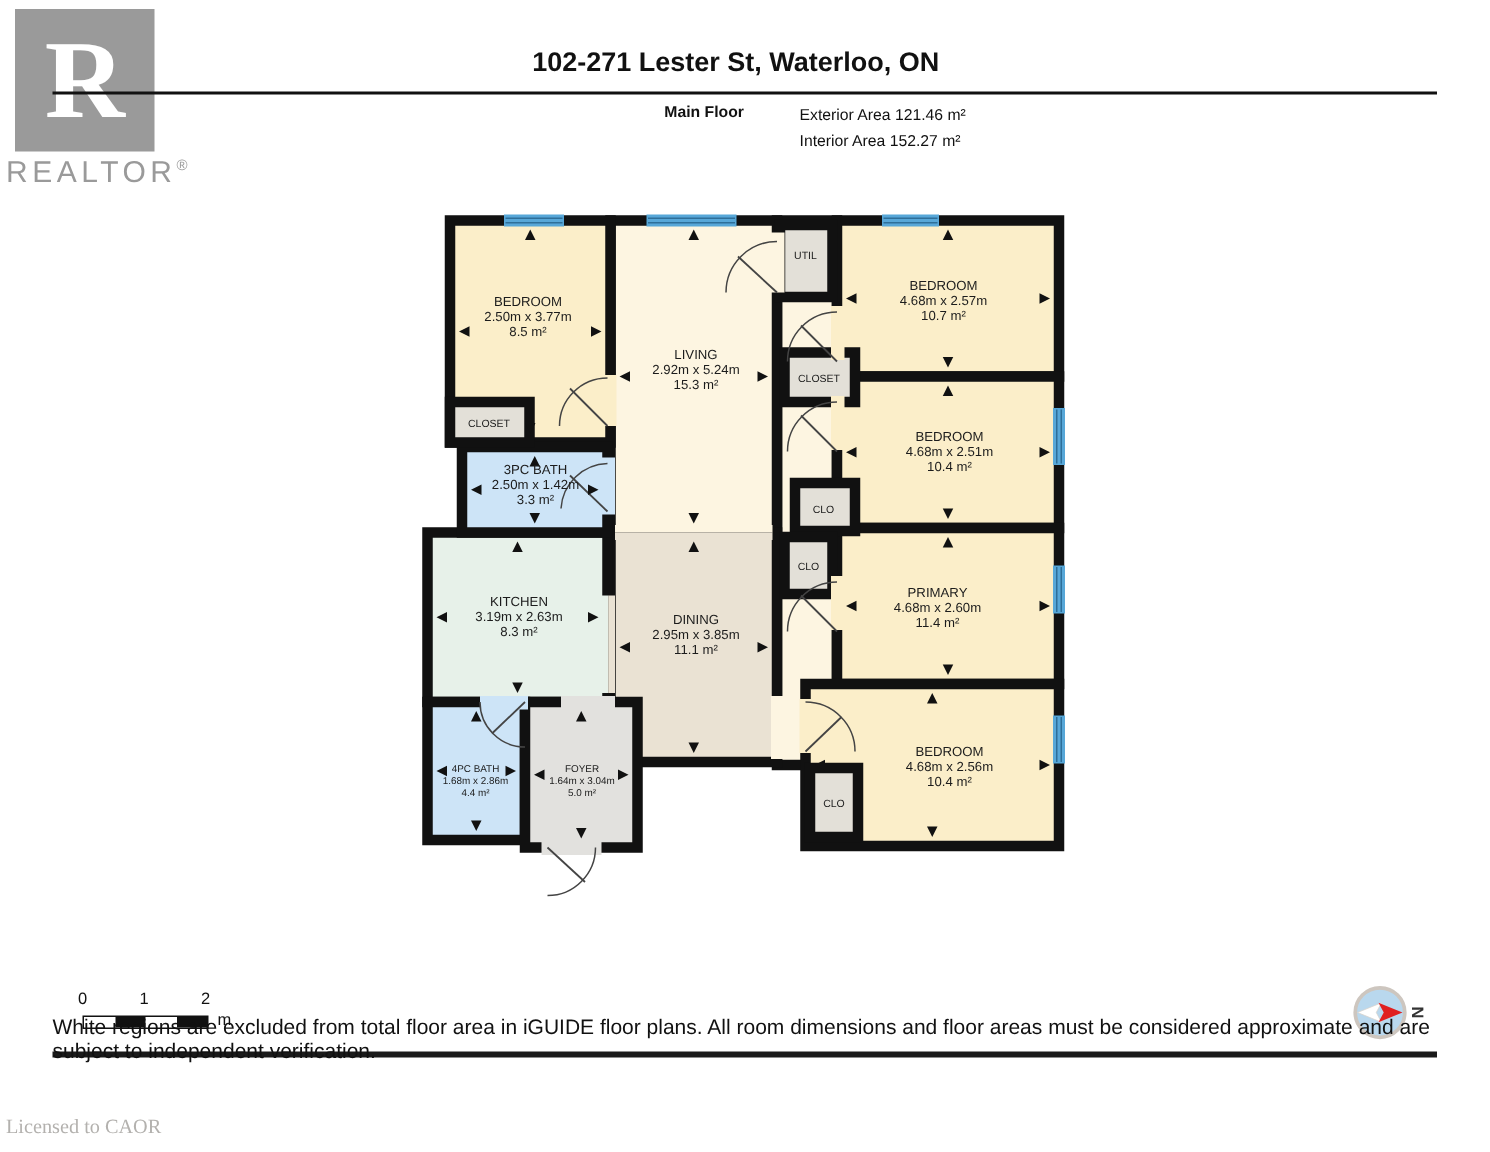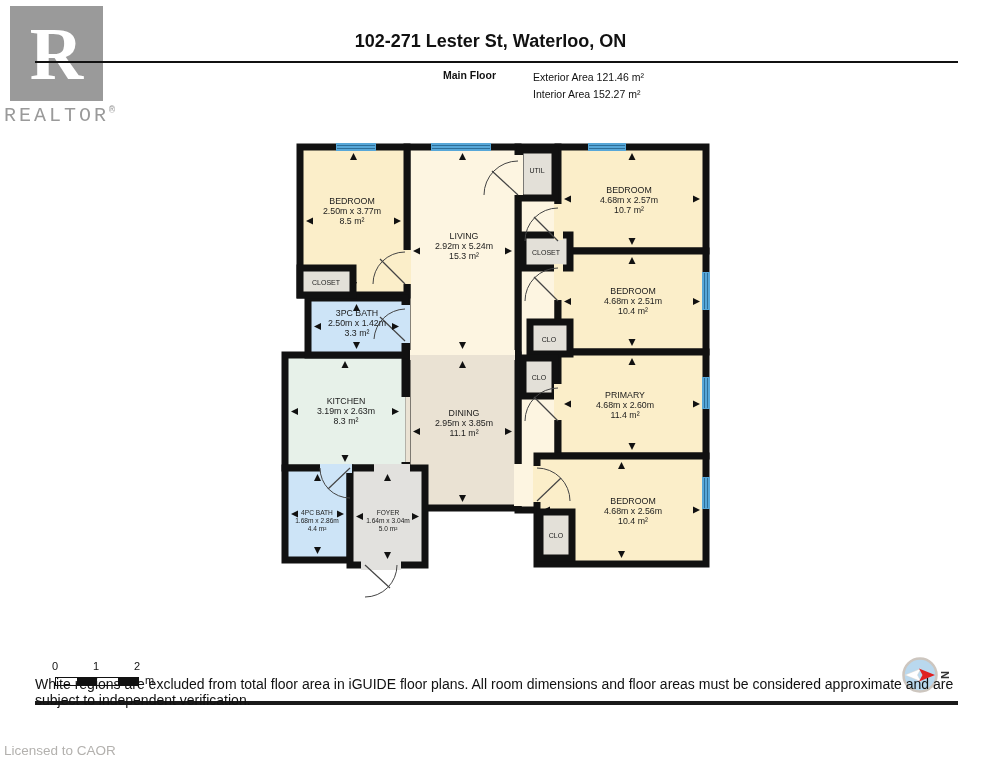--- a/index.html
+++ b/index.html
@@ -4,21 +4,21 @@
 <style>
   html,body{margin:0;padding:0;background:#ffffff;}
   .page{position:relative;width:993px;height:768px;background:#fff;overflow:hidden;
         font-family:"Liberation Sans","DejaVu Sans",sans-serif;color:#111;}
   
   .logo-box{position:absolute;left:10px;top:6px;width:93px;height:95px;background:#9a9a9a;
             display:flex;align-items:center;justify-content:center;}
   .logo-r{font-family:"Liberation Serif","DejaVu Serif",serif;font-weight:bold;
           font-size:74px;color:#fff;line-height:1;}
   .logo-word{position:absolute;left:4px;top:104px;font-size:20px;letter-spacing:3px;
-             color:#9a9a9a;font-weight:400;font-family:Liberation Mono, monospace;}
+             color:#9a9a9a;font-weight:400;}
   .logo-word .reg{font-size:10px;vertical-align:super;letter-spacing:0;}
   
   .title{position:absolute;left:0;right:12px;top:31px;text-align:center;
          font-size:18px;font-weight:bold;}
   .title-rule{position:absolute;left:35px;right:35px;top:61px;height:2px;background:#111;z-index:3;}
   .floor-label{position:absolute;left:330px;top:69px;width:166px;text-align:right;
                font-size:10.5px;font-weight:bold;}
   .areas{position:absolute;left:507px;top:69px;font-size:10.5px;line-height:17px;margin-left:26px;}
   
   .plan-svg{position:absolute;left:0;top:0;}
@@ -29,21 +29,21 @@
                display:flex;}
   .scale-strip i{flex:1;display:block;}
   .scale-strip i:nth-child(2),.scale-strip i:nth-child(4){background:#111;}
   .scale-unit{position:absolute;left:98px;top:14px;}
   
   .prepared{position:absolute;left:0;right:0;top:672px;text-align:center;
             font-size:8.6px;font-weight:bold;color:#3a3a3a;}
   .compass{position:absolute;left:893px;top:653px;}
   .footer-rule{position:absolute;left:35px;right:35px;top:701px;height:4px;background:#1a1a1a;}
   .disclaimer{position:absolute;left:35px;top:676px;right:35px;font-size:14px;color:#111;}
-  .licensed{position:absolute;left:4px;top:743px;font-size:13.5px;color:#b3b1ae;}
+  .licensed{position:absolute;left:4px;top:743px;font-size:13.5px;color:#b3b1ae;font-family:Liberation Serif, serif;}
 </style>
 </head>
 <body>
 
 <div class="page">
 
   <div>
     <div class="logo-box">
       <span class="logo-r">R</span>
     </div>

